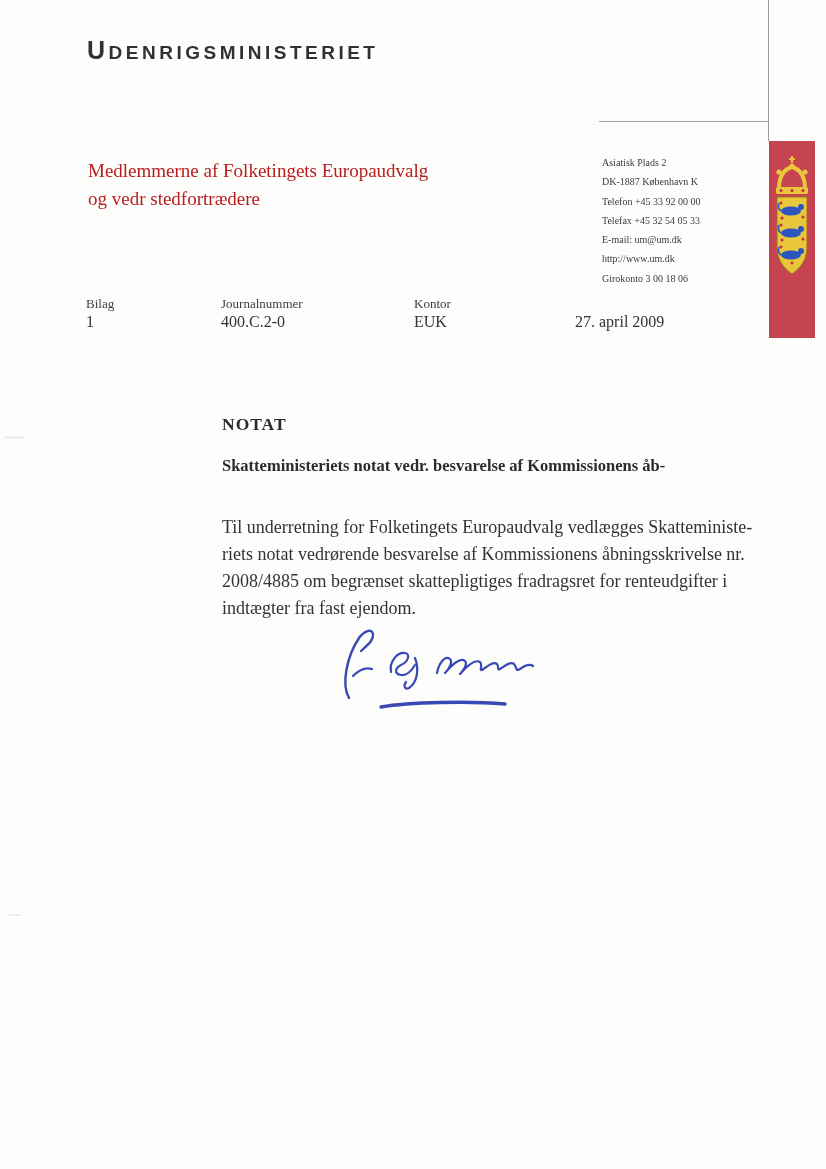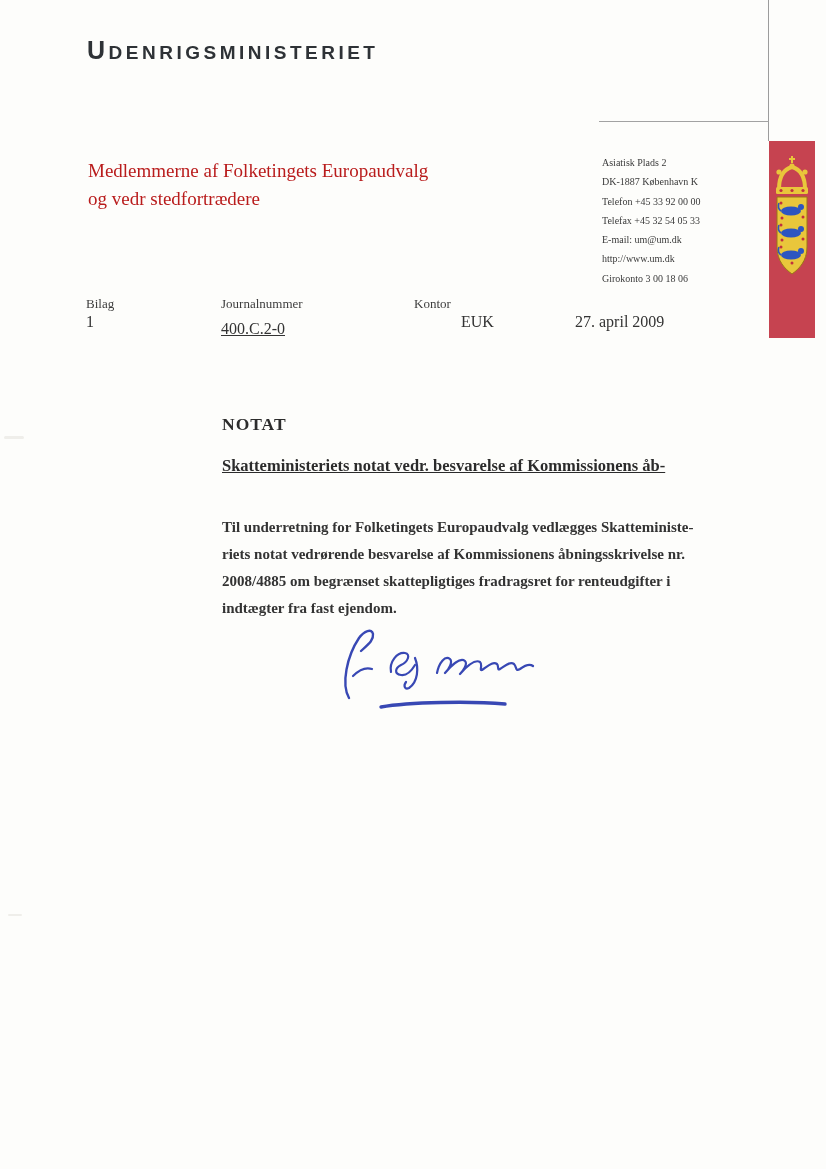--- a/index.html
+++ b/index.html
@@ -29,28 +29,28 @@
   .vline{left:768px;top:0;width:1px;height:141px;background:#9c9c9c;}
   .hline{left:599px;top:121px;width:170px;height:1px;background:#a2a2a2;}
 
   
   .banner{left:769px;top:141px;width:46px;height:197px;}
 
   
   .ref-label{font-size:13px;color:#3d3d3d;}
   .ref-value{font-size:16px;color:#333;}
   .lbl-bilag{left:86px;top:296px;}  .val-bilag{left:86px;top:313px;}
-  .lbl-journal{left:221px;top:296px;} .val-journal{left:221px;top:320px;text-decoration:underline;}
-  .lbl-kontor{left:414px;top:296px;}  .val-kontor{left:414px;top:313px;margin-left:47px;}
+  .lbl-journal{left:221px;top:296px;} .val-journal{left:221px;top:313px;}
+  .lbl-kontor{left:414px;top:296px;}  .val-kontor{left:414px;top:313px;}
   .date{left:575px;top:313px;font-size:16px;color:#333;}
 
   
   .notat-heading{left:222px;top:414px;font-size:17.5px;font-weight:bold;letter-spacing:1px;color:#2c2c2c;}
-  .memo-title{left:222px;top:452px;font-size:16.5px;font-weight:bold;line-height:27px;color:#2b2b2b;text-decoration:underline;}
-  .memo-body{left:222px;top:514px;font-size:15px;line-height:27px;color:#333;font-weight:bold;}
+  .memo-title{left:222px;top:452px;font-size:16.5px;font-weight:bold;line-height:27px;color:#2b2b2b;}
+  .memo-body{left:222px;top:514px;font-size:18px;line-height:27px;color:#333;}
 
   
   .signature{left:333px;top:618px;width:215px;height:100px;}
 
   
   .artifact{background:#efeeea;border-radius:2px;}
   .art1{left:4px;top:436px;width:20px;height:3px;}
   .art2{left:8px;top:914px;width:14px;height:2px;}
 </style>
 </head>

